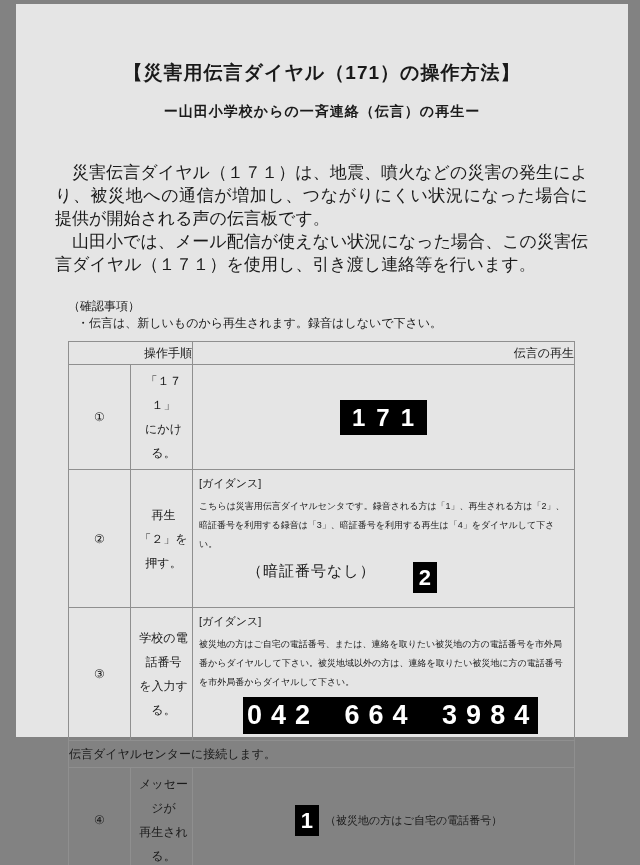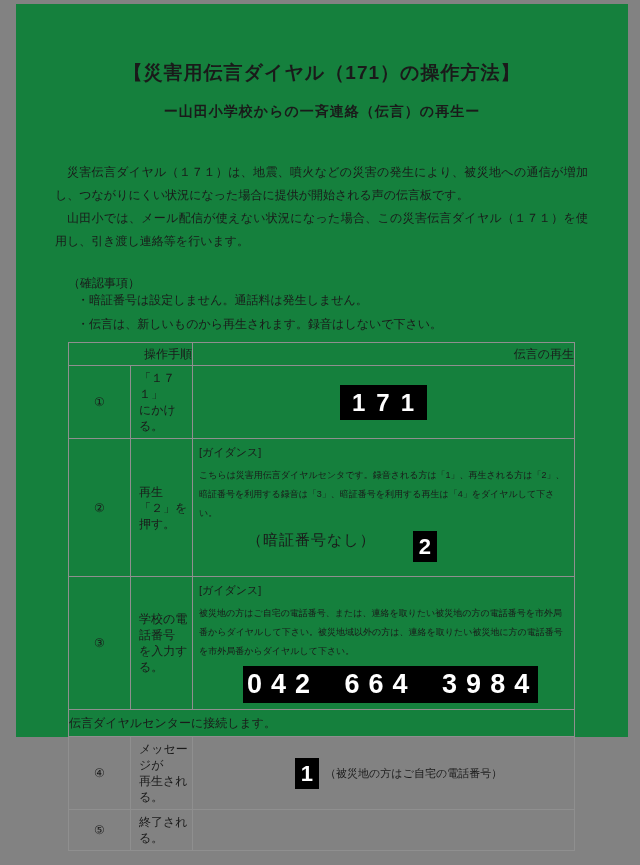--- a/index.html
+++ b/index.html
@@ -6,60 +6,60 @@
   html,body { width:640px; height:865px; overflow:hidden; }
   body {
     background:#828282;
     font-family:"Liberation Sans", sans-serif;
     color:#1a1a1a;
   }
   .page {
     position:absolute;
     left:16px; top:4px;
     width:612px; height:733px;
-    background:#15803d;
+    background:#e5e5e5;
   }
   .title {
     margin-top:56px;
     text-align:center;
     font-size:19px;
     font-weight:bold;
     letter-spacing:1px;
   }
   .subtitle {
     margin-top:17px;
     text-align:center;
     font-size:14px;
     font-weight:bold;
     letter-spacing:1px;
   }
   .intro {
     margin:40px 40px 0 39px;
     font-family:"Liberation Serif", serif;
-    font-size:12px;
+    font-size:17px;
     line-height:23px;
     text-align:justify;
   }
   .intro p { text-indent:1em; }
   .notes { margin:22px 0 0 52px; font-size:12px; }
   .notes-heading { margin-bottom:2px; }
   .notes-item { margin:0 0 11px 9px; line-height:13px; }
   table.steps {
     border-collapse:collapse;
     table-layout:fixed;
     width:507px;
     margin:7px 0 0 52px;
   }
   table.steps td {
     border:1px solid #8f8f8f;
     vertical-align:middle;
     font-size:12px;
   }
   td.c-num { width:30px; text-align:center; font-size:15px; }
-  td.c-step { width:95px; padding:4px 4px 4px 8px; line-height:16px; white-space:pre-line; }
+  td.c-step { width:95px; padding:4px 4px 4px 8px; line-height:24px; white-space:pre-line;text-align:center; }
   td.c-main { width:382px; }
   tr.hdr td { height:23px; text-align:right; font-size:12px; }
   tr.r1 td { height:47px; }
   tr.r2 td { height:113px; }
   tr.r3 td { height:112px; }
   tr.rc td { height:27px; text-align:left;font-family:Liberation Mono, monospace; }
   tr.r4 td { height:62px; }
   tr.r5 td { height:33px; }
   .cell-pad { padding:6px 6px 6px 6px; }
   .guid-label { font-size:11px; margin-bottom:6px; }
@@ -112,21 +112,20 @@
   <div class="title">【災害用伝言ダイヤル（171）の操作方法】</div>
   <div class="subtitle">ー山田小学校からの一斉連絡（伝言）の再生ー</div>
 
   <div class="intro">
     <p>災害伝言ダイヤル（１７１）は、地震、噴火などの災害の発生により、被災地への通信が増加し、つながりにくい状況になった場合に提供が開始される声の伝言板です。</p>
     <p>山田小では、メール配信が使えない状況になった場合、この災害伝言ダイヤル（１７１）を使用し、引き渡し連絡等を行います。</p>
   </div>
 
   <div class="notes">
     <div class="notes-heading">（確認事項）</div>
-    <div class="notes-item">・暗証番号は設定しません。通話料は発生しません。</div>
     <div class="notes-item">・伝言は、新しいものから再生されます。録音はしないで下さい。</div>
   </div>
 
   <table class="steps">
     <tbody>
         <tr class="hdr">
       <td colspan="2">操作手順</td>
       <td class="c-main">伝言の再生</td>
     </tr>
 

